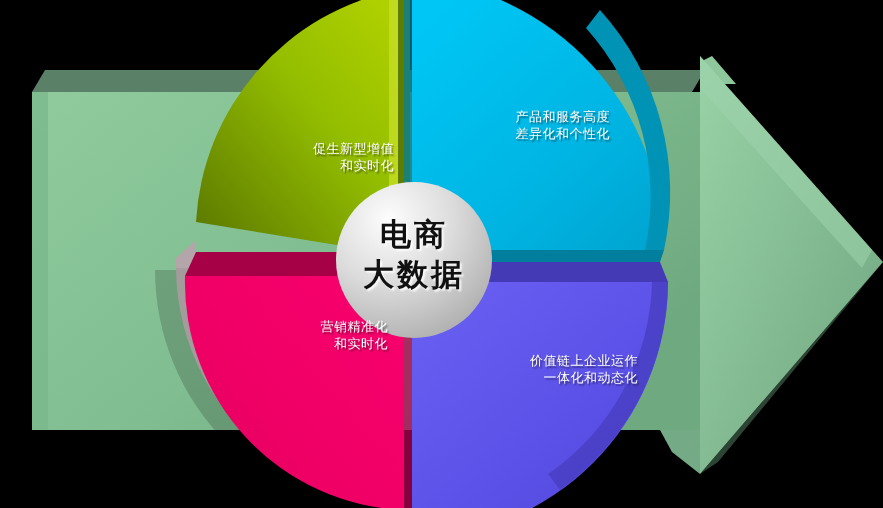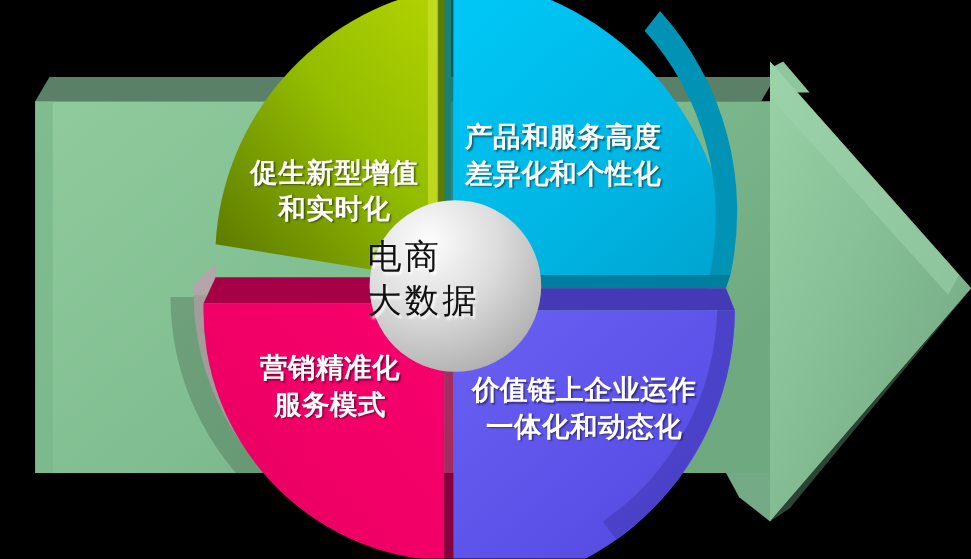--- a/index.html
+++ b/index.html
@@ -1,23 +1,23 @@
 <!DOCTYPE html>
 <html><head>
 <meta charset="utf-8">
 <style>
   html,body{margin:0;padding:0;background:#000;}
   #stage{position:relative;width:883px;height:508px;background:#000;overflow:hidden;
          font-family:"DejaVu Sans","Liberation Sans",sans-serif;}
   #stage svg{position:absolute;left:0;top:0;}
-  .lbl{position:absolute;color:#fff;font-weight:bold;font-size:25px;line-height:1.32;
-       text-align:center;white-space:pre-line;letter-spacing:.5px;
+  .lbl{position:absolute;color:#fff;font-weight:normal;font-size:13px;line-height:1.32;
+       text-align:right;white-space:pre-line;letter-spacing:.5px;
        text-shadow:1.5px 1.5px 1.5px rgba(0,0,0,.45);pointer-events:none;}
-  #center-label{position:absolute;color:#111;font-size:31px;line-height:1.3;font-weight:normal;
-       text-align:left;white-space:pre-line;letter-spacing:3px;
+  #center-label{position:absolute;color:#111;font-size:31px;line-height:1.3;font-weight:bold;
+       text-align:center;white-space:pre-line;letter-spacing:3px;
        text-shadow:2px 2px 2px rgba(255,255,255,.85);}
 </style>
 </head>
 <body>
 
 <div id="stage">
 
   <svg width="883" height="508" viewBox="0 0 883 508">
     <defs>
       <linearGradient id="gArrow" x1="0" y1="0" x2="1" y2="0.6">
@@ -130,21 +130,21 @@
     </g>
   </svg>
 
   <div class="lbl" style="left:214px;top:140px;width:180px;">促生新型增值
 和实时化</div>
 
   <div class="lbl" style="left:414px;top:108px;width:196px;">产品和服务高度
 差异化和个性化</div>
 
   <div class="lbl" style="left:212px;top:318px;width:176px;">营销精准化
-服务模式</div>
+和实时化</div>
 
-  <div class="lbl" style="left:424px;top:338px;width:214px;">价值链上企业运作
+  <div class="lbl" style="left:424px;top:352px;width:214px;">价值链上企业运作
 一体化和动态化</div>
 
   <div id="center-label" style="left:334px;top:214px;width:160px;">电商
 大数据</div>
 
 </div>
 
 </body></html>

